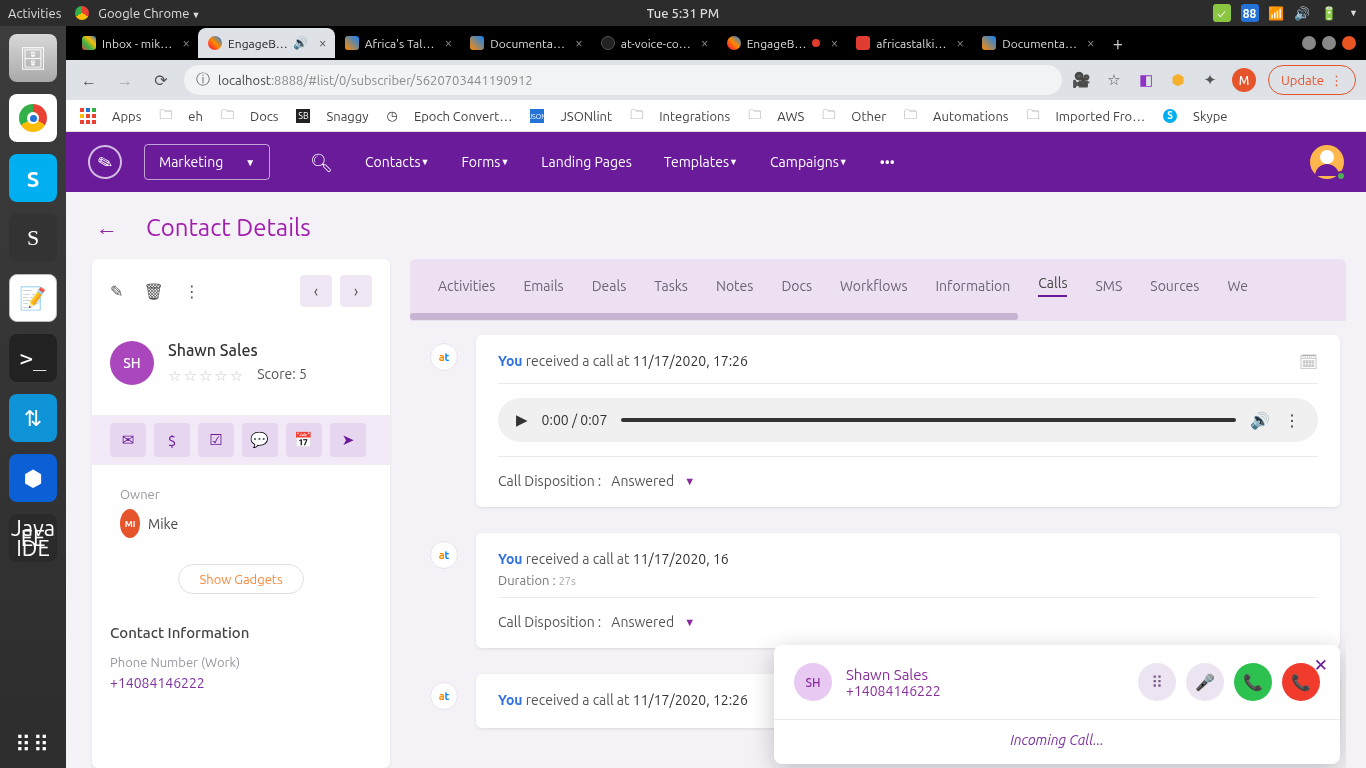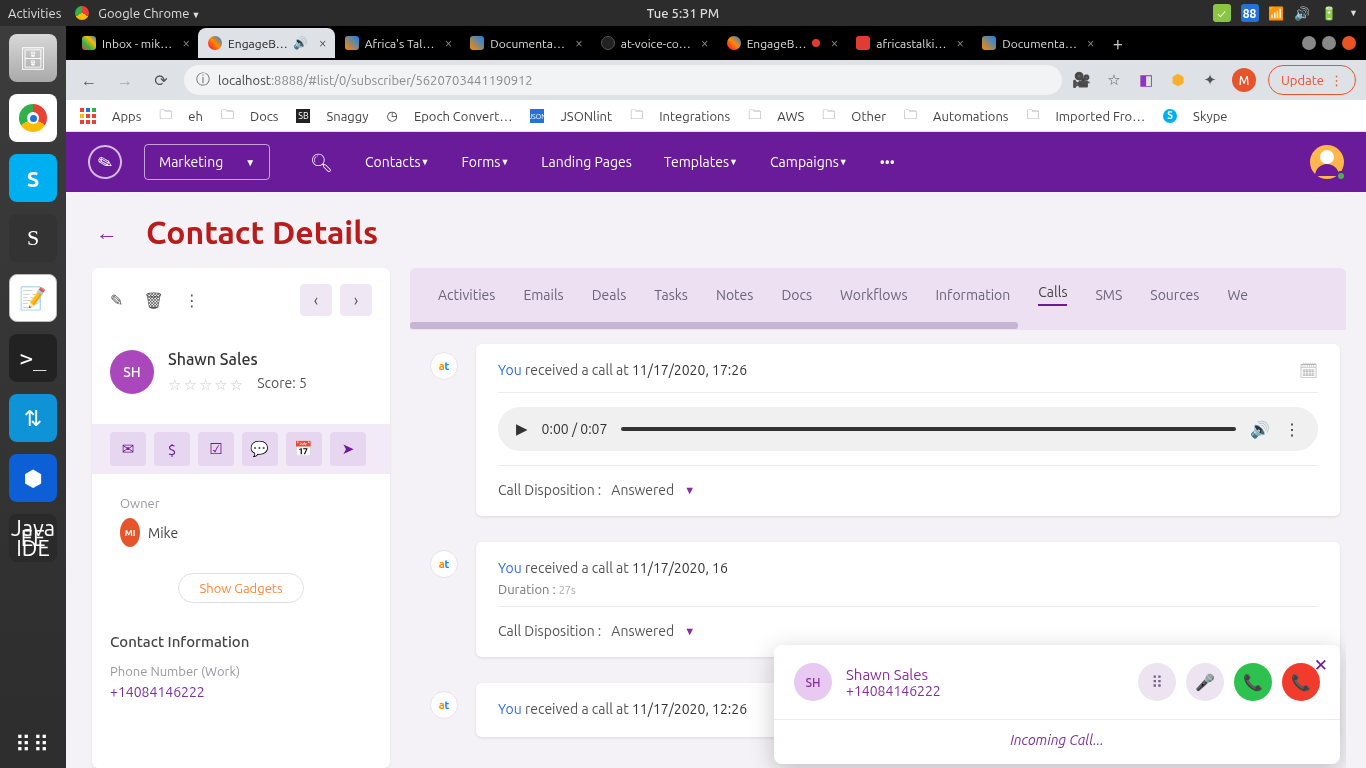--- a/index.html
+++ b/index.html
@@ -88,21 +88,21 @@
 .search-ic { color:#fff; font-size:18px; }
 .top-right { margin-left:auto; }
 .user-av { width:34px; height:34px; border-radius:50%; background:#ffb74d; display:flex; align-items:center; justify-content:center; position:relative; }
 .user-av::before { content:""; width:14px; height:14px; background:#fff; border-radius:50%; position:absolute; top:5px; }
 .user-av::after { content:""; width:24px; height:12px; background:#6a1b9a; border-radius:12px 12px 0 0; position:absolute; bottom:3px; }
 .user-av .dot { position:absolute; right:-2px; bottom:-2px; width:10px; height:10px; background:#4caf50; border:2px solid #6a1b9a; border-radius:50%; z-index:2; }
 
 
 .page-head { display:flex; align-items:center; gap:28px; padding:22px 30px 18px; }
 .back-arr { color:#8a2c9e; font-size:22px; }
-.page-title { color:#b91c1c; font-size:32px; font-weight:700; }
+.page-title { color:#a21caf; font-size:24px; font-weight:400; }
 
 
 .content { flex:1; display:flex; gap:20px; padding:0 20px 0 26px; overflow:hidden; }
 
 
 .left-card { width:298px; background:#fff; border-radius:6px; box-shadow:0 1px 3px rgba(0,0,0,.08); padding:16px 18px; display:flex; flex-direction:column; }
 .lc-actions { display:flex; align-items:center; gap:20px; }
 .lc-actions .ic { color:#555; font-size:16px; }
 .lc-actions .navs { margin-left:auto; display:flex; gap:8px; }
 .sq-btn { width:32px; height:32px; background:#f0e7f4; border-radius:4px; display:flex; align-items:center; justify-content:center; color:#555; }
@@ -129,21 +129,21 @@
 .tabs .tab-i.active { color:#444; border-bottom:2px solid #6a1b9a; padding-bottom:4px; }
 .scrollhint { height:8px; background:#ece0f2; position:relative; }
 .scrollhint::before { content:""; position:absolute; left:0; width:65%; height:7px; background:#c7b4d3; border-radius:3px; }
 
 .timeline { flex:1; overflow:auto; padding:14px 6px 20px 20px; }
 .entry { display:flex; gap:18px; margin-bottom:26px; }
 .dot { width:28px; height:28px; background:#fff; border:1px solid #e8e0ee; border-radius:50%; display:flex; align-items:center; justify-content:center; font-size:11px; font-weight:bold; margin-top:8px; }
 .dot .at-a { color:#ff8a00; }
 .dot .at-t { color:#0a84ff; }
 .card { flex:1; background:#fff; border-radius:6px; box-shadow:0 1px 3px rgba(0,0,0,.1); padding:18px 22px; }
-.you { color:#2f6fe4; font-weight:400; }
+.you { color:#2f6fe4; font-weight:700; }
 .line { font-size:14px; color:#555; }
 .line .dt { color:#333; }
 .dur { font-size:13px; color:#777; margin-top:6px; }
 .dur .s { font-size:11px; color:#aaa; }
 .sep { height:1px; background:#eceaee; margin:14px 0; }
 
 .audio { background:#f0f0f0; border-radius:24px; height:44px; display:flex; align-items:center; padding:0 18px; gap:14px; font-size:14px; color:#333; }
 .play { font-size:15px; }
 .atime { font-variant-numeric: tabular-nums; }
 .atrack { flex:1; height:4px; background:#333; border-radius:2px; }

